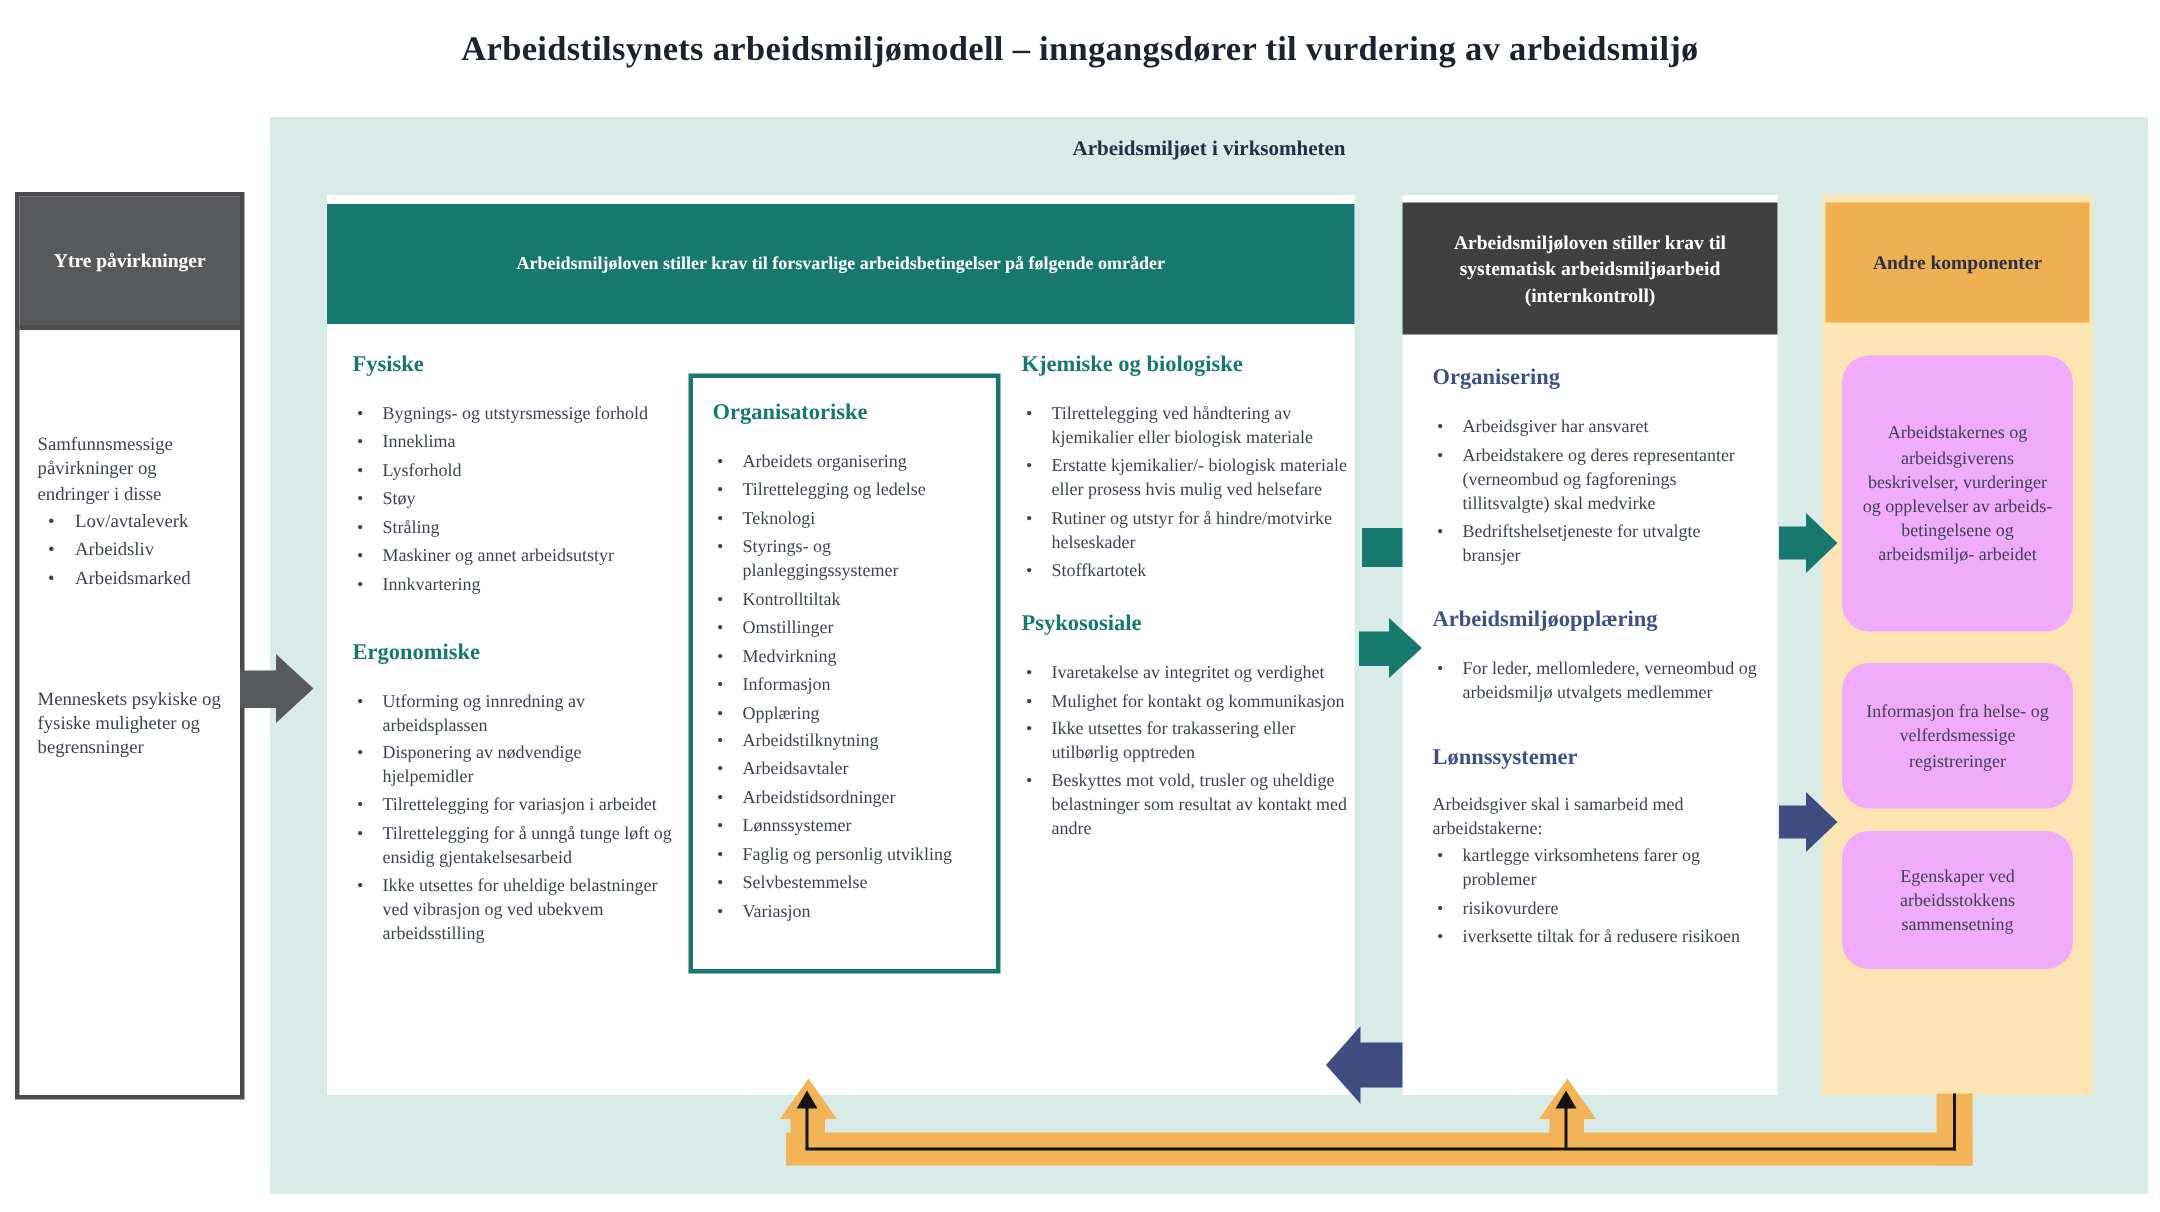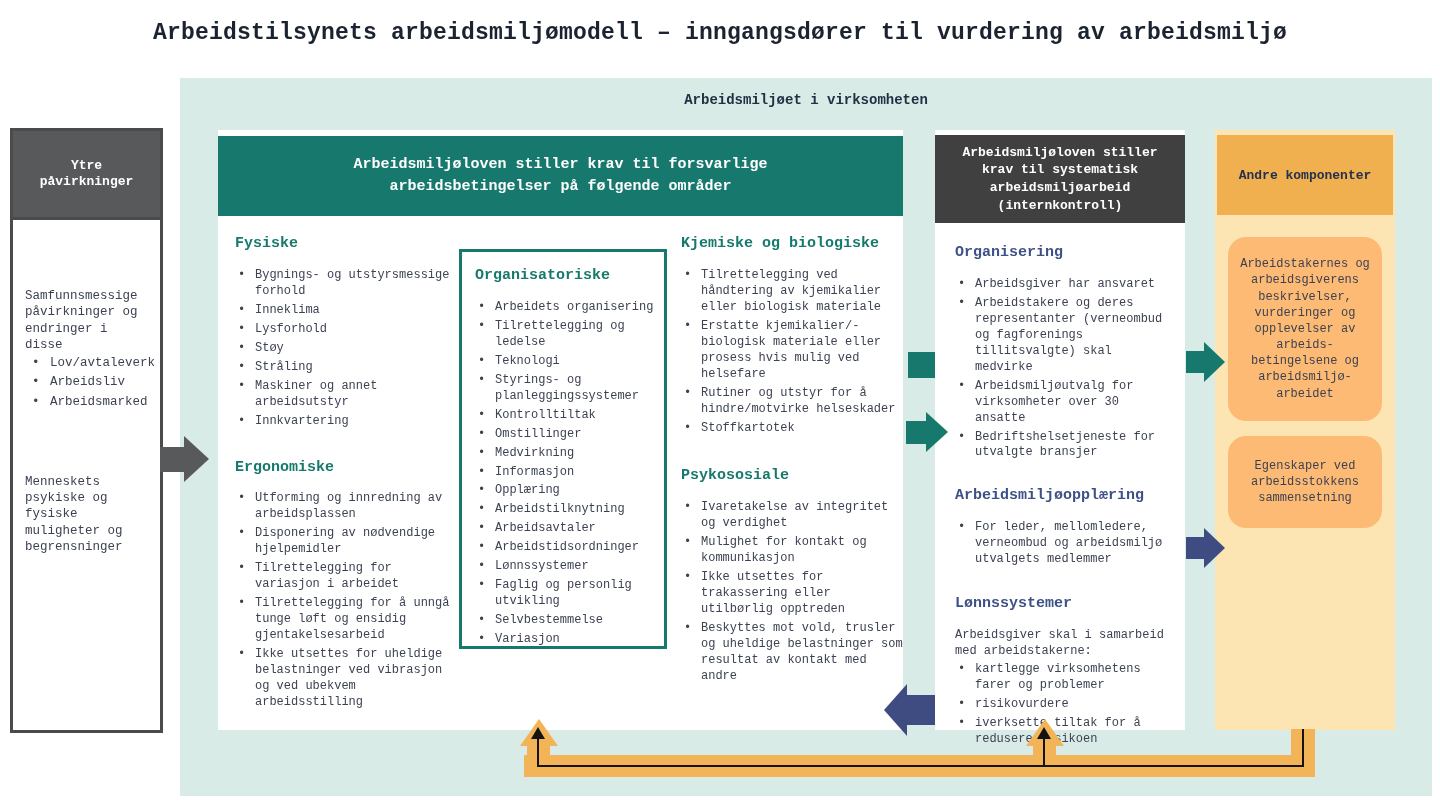--- a/index.html
+++ b/index.html
@@ -1,18 +1,18 @@
 <!DOCTYPE html>
 <html><head>
 <meta charset="utf-8">
 <style>
   html,body{margin:0;padding:0;background:#ffffff;}
   .canvas{
     position:relative;width:1440px;height:800px;overflow:hidden;
-    font-family:Liberation Mono, monospace;
+    font-family:Liberation Serif, serif;
     color:#3c4252;
   }
   .page-title{
     position:absolute;left:0;top:20px;width:100%;text-align:center;
     font-size:23px;font-weight:bold;color:#1c2330;letter-spacing:.2px;margin:0;
   }
   .mint{
     position:absolute;left:180px;top:78px;width:1252px;height:718px;
     background:#d9ebe6;
   }
@@ -36,53 +36,53 @@
   ul.bullets{list-style:none;margin:2px 0 0 0;padding:0;}
   ul.bullets li{position:relative;padding-left:20px;margin:0 0 3px 0;}
   ul.bullets li::before{content:"\2022";position:absolute;left:3px;top:0;}
   .ext-body ul.bullets li{padding-left:25px;}
   .ext-body ul.bullets li::before{left:7px;}
   
   .mid-panel{position:absolute;left:218px;top:130px;width:685px;height:600px;background:#ffffff;}
   .green-banner{
     margin-top:6px;height:80px;background:#17796d;color:#ffffff;
     display:flex;align-items:center;justify-content:center;text-align:center;
-    font-weight:bold;font-size:15px;line-height:1.45;padding:0 64px;box-sizing:border-box;
+    font-weight:bold;font-size:12px;line-height:1.45;padding:0 64px;box-sizing:border-box;
   }
   .sec-h{font-size:15px;font-weight:bold;color:#17796d;margin:0 0 14px 0;}
   .body-txt{font-size:12px;line-height:1.33;}
   .col-a{position:absolute;left:17px;top:104px;width:215px;}
   .col-a .h2{margin-top:28px;}
   .org-frame{
     position:absolute;left:241px;top:119px;width:208px;height:400px;
     border:3px solid #17796d;box-sizing:border-box;padding:14px 8px 0 13px;
   }
   .col-c{position:absolute;left:463px;top:104px;width:225px;}
-  .col-c .h2{margin-top:30px;}
+  .col-c .h2{margin-top:18px;}
   
   .sys-panel{position:absolute;left:935px;top:130px;width:250px;height:600px;background:#ffffff;}
   .blue-banner{
     margin-top:5px;height:88px;background:#404040;color:#ffffff;
     display:flex;align-items:center;justify-content:center;text-align:center;
     font-weight:bold;font-size:13px;line-height:1.35;padding:0 14px;box-sizing:border-box;
   }
   .sys-body{padding:20px 12px 0 20px;font-size:12px;line-height:1.33;}
   .sys-h{font-size:15px;font-weight:bold;color:#3d5186;margin:0 0 14px 0;}
   .sys-h.mt1{margin-top:25px;}
   .sys-h.mt2{margin-top:26px;}
   .sys-intro{margin:0 0 2px 0;}
   
   .other-panel{position:absolute;left:1215px;top:130px;width:180px;height:600px;background:#fce5b2;}
   .orange-banner{
     margin:5px 2px 0 2px;height:80px;background:#f1b04f;color:#24314e;
     display:flex;align-items:center;justify-content:center;text-align:center;
     font-weight:bold;font-size:13px;padding:0 20px;box-sizing:border-box;
   }
   .round-card{
-    margin:0 13px;background:#fdba74;border-radius:18px;
+    margin:0 13px;background:#f0abfc;border-radius:18px;
     display:flex;align-items:center;justify-content:center;text-align:center;
     font-size:12px;line-height:1.35;padding:8px 10px;box-sizing:border-box;color:#3c4252;
   }
   .card-1{margin-top:22px;height:184px;}
   .card-2{margin-top:21px;height:97px;}
   .card-3{margin-top:15px;height:92px;}
   
   .abs{position:absolute;}
   .stem-gray{left:160px;top:447px;width:26px;height:25px;background:#58595b;}
   .head-gray{left:184px;top:436px;width:0;height:0;border-left:25px solid #58595b;border-top:23px solid transparent;border-bottom:23px solid transparent;}
@@ -197,40 +197,40 @@
     </div>
   </div>
 
   <div class="sys-panel">
     <div class="blue-banner">Arbeidsmiljøloven stiller krav til systematisk arbeidsmiljøarbeid (internkontroll)</div>
     <div class="sys-body">
       <div class="sys-h">Organisering</div>
       <ul class="bullets">
           <li>Arbeidsgiver har ansvaret</li>
           <li>Arbeidstakere og deres representanter (verneombud og fagforenings tillitsvalgte) skal medvirke</li>
-          <li>Arbeidsmiljøutvalg for virksomheter over 30 ansatte</li>
           <li>Bedriftshelsetjeneste for utvalgte bransjer</li>
         </ul>
       <div class="sys-h mt1">Arbeidsmiljøopplæring</div>
       <ul class="bullets">
           <li>For leder, mellomledere, verneombud og arbeidsmiljø utvalgets medlemmer</li>
         </ul>
       <div class="sys-h mt2">Lønnssystemer</div>
       <p class="sys-intro">Arbeidsgiver skal i samarbeid med arbeidstakerne:</p>
       <ul class="bullets">
           <li>kartlegge virksomhetens farer og problemer</li>
           <li>risikovurdere</li>
           <li>iverksette tiltak for å redusere risikoen</li>
         </ul>
     </div>
   </div>
 
   <div class="other-panel">
     <div class="orange-banner">Andre komponenter</div>
     <div class="round-card card-1">Arbeidstakernes og arbeidsgiverens beskrivelser, vurderinger og opplevelser av arbeids- betingelsene og arbeidsmiljø- arbeidet</div>
+    <div class="round-card card-2">Informasjon fra helse- og velferdsmessige registreringer</div>
     <div class="round-card card-3">Egenskaper ved arbeidsstokkens sammensetning</div>
   </div>
 
   <div class="abs stem-gray"></div>
   <div class="abs head-gray"></div>
 
   <div class="abs teal-square"></div>
   <div class="abs stem-teal-mid"></div>
   <div class="abs head-teal-mid"></div>
 

